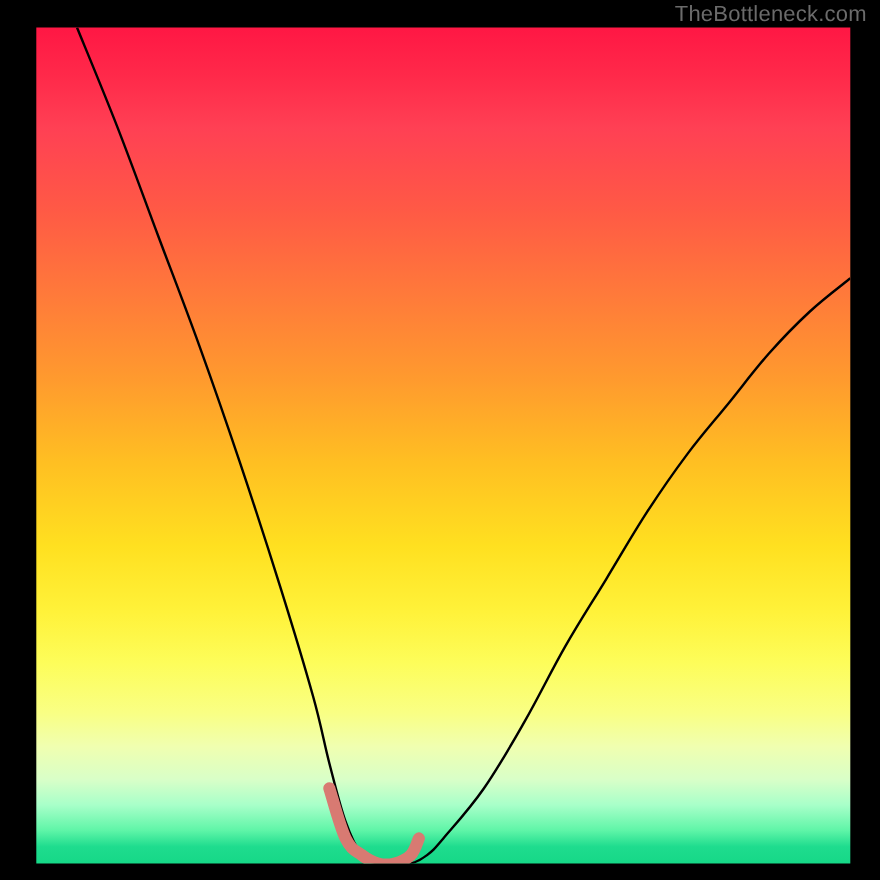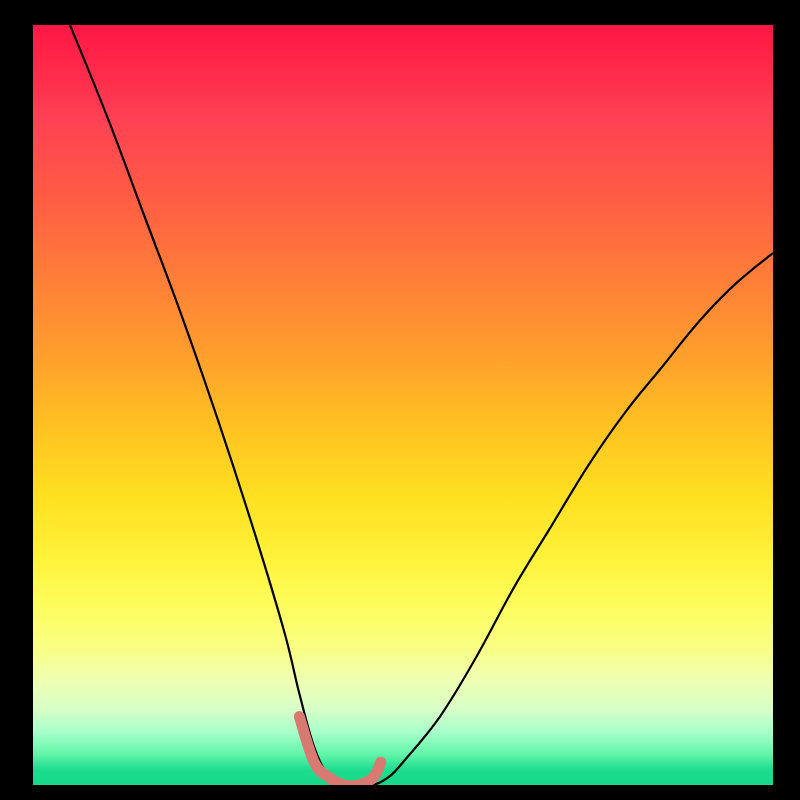--- a/index.html
+++ b/index.html
@@ -81,20 +81,21 @@
     stroke-width: 11;
     stroke-linecap: round;
     stroke-linejoin: round;
   }
 </style>
 </head>
 <body>
 
 <div class="frame">
 
+  <div class="watermark">TheBottleneck.com</div>
 
   <div class="plot">
     <div class="gradient"></div>
 
     <svg class="overlay" viewBox="0 0 740 760" preserveAspectRatio="none">
       <path id="curve-path" class="curve" d="M 37 0 C 43.66 16.416000000000007, 60.68 57.00000000000005, 74 91.20000000000005 C 87.32 125.40000000000003, 97.68 154.43200000000002, 111 190 C 124.32 225.56799999999998, 134.68 251.864, 148 288.8 C 161.32 325.736, 171.68 355.528, 185 395.2 C 198.32 434.87199999999996, 210.012 470.89599999999996, 222 509.2 C 233.988 547.504, 243.60800000000003 579.272, 251.60000000000002 608 C 259.59200000000004 636.728, 261.072 648.28, 266.4 668.8 C 271.72799999999995 689.3199999999999, 275.87199999999996 706.952, 281.2 722 C 286.528 737.048, 290.67199999999997 745.56, 296 752.4 C 301.32800000000003 759.24, 305.472 758.632, 310.8 760 C 316.12800000000004 761.368, 320.272 760, 325.6 760 C 330.92800000000005 760, 335.07200000000006 761.368, 340.40000000000003 760 C 345.728 758.632, 349.872 756.504, 355.2 752.4 C 360.52799999999996 748.2959999999999, 360.676 748.144, 370 737.2 C 379.324 726.2560000000001, 393.68000000000006 710.7520000000001, 407.00000000000006 691.6 C 420.32000000000005 672.448, 430.68 654.0559999999999, 444 630.8 C 457.32 607.544, 467.68 585.656, 481 562.4 C 494.32 539.144, 504.68 523.4879999999999, 518 501.59999999999997 C 531.32 479.712, 541.68 461.32, 555 440.8 C 568.32 420.28000000000003, 578.68 405.384, 592 387.6 C 605.32 369.81600000000003, 615.68 358.41599999999994, 629 341.99999999999994 C 642.32 325.58399999999995, 652.68 311.44800000000004, 666 296.40000000000003 C 679.32 281.35200000000003, 689.68 270.712, 703 258.4 C 716.32 246.08799999999997, 733.34 233.472, 740 228"></path>
       <path id="marker-path" class="marker" d="M 266.4 691.6 C 269.06399999999996 699.808, 275.87199999999996 726.2560000000001, 281.2 737.2 C 286.528 748.144, 290.67199999999997 748.2959999999999, 296 752.4 C 301.32800000000003 756.504, 305.472 758.632, 310.8 760 C 316.12800000000004 761.368, 320.272 761.368, 325.6 760 C 330.92800000000005 758.632, 336.40400000000005 756.504, 340.40000000000003 752.4 C 344.396 748.2959999999999, 346.46799999999996 739.936, 347.79999999999995 737.2"></path>
     </svg>
   </div>
 

